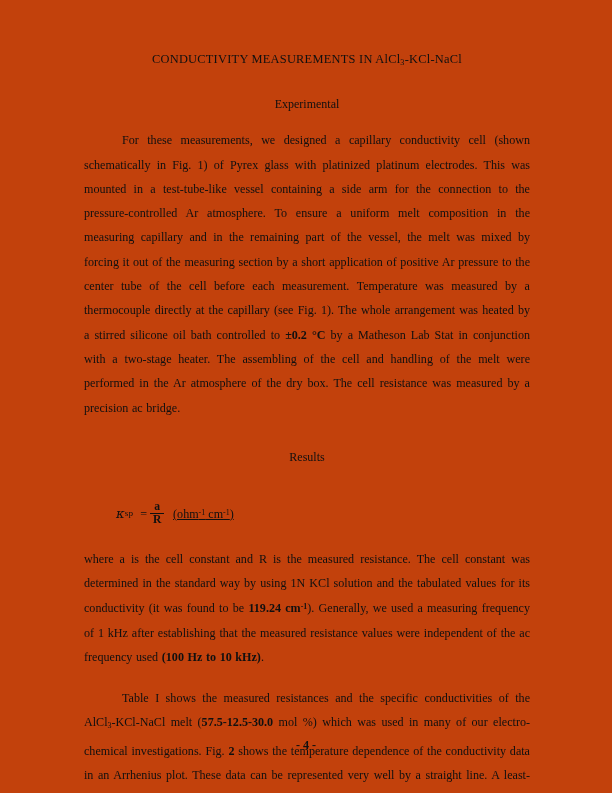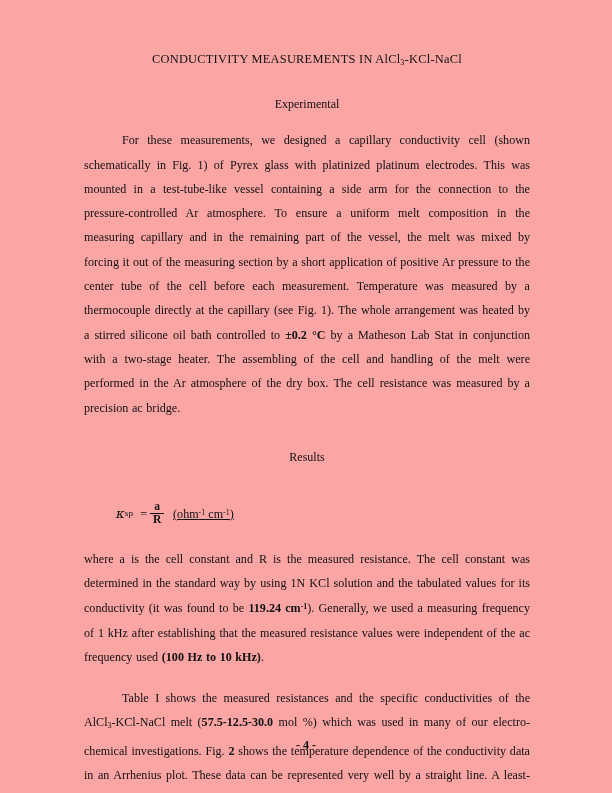--- a/index.html
+++ b/index.html
@@ -13,21 +13,21 @@
     position: relative;
     font-family: "Liberation Serif", "DejaVu Serif", serif;
     color: #101010;
     overflow: hidden;
   }
   .page {
     position: absolute;
     left: 0; top: 0;
     width: 612px;
     height: 793px;
-    background: #fca5a5;
+    background: #c2410c;
   }
   .content {
     position: absolute;
     left: 68px;
     top: 52px;
     width: 478px;
   }
   .doc-title {
     text-align: center;
     font-size: 12.4px;

